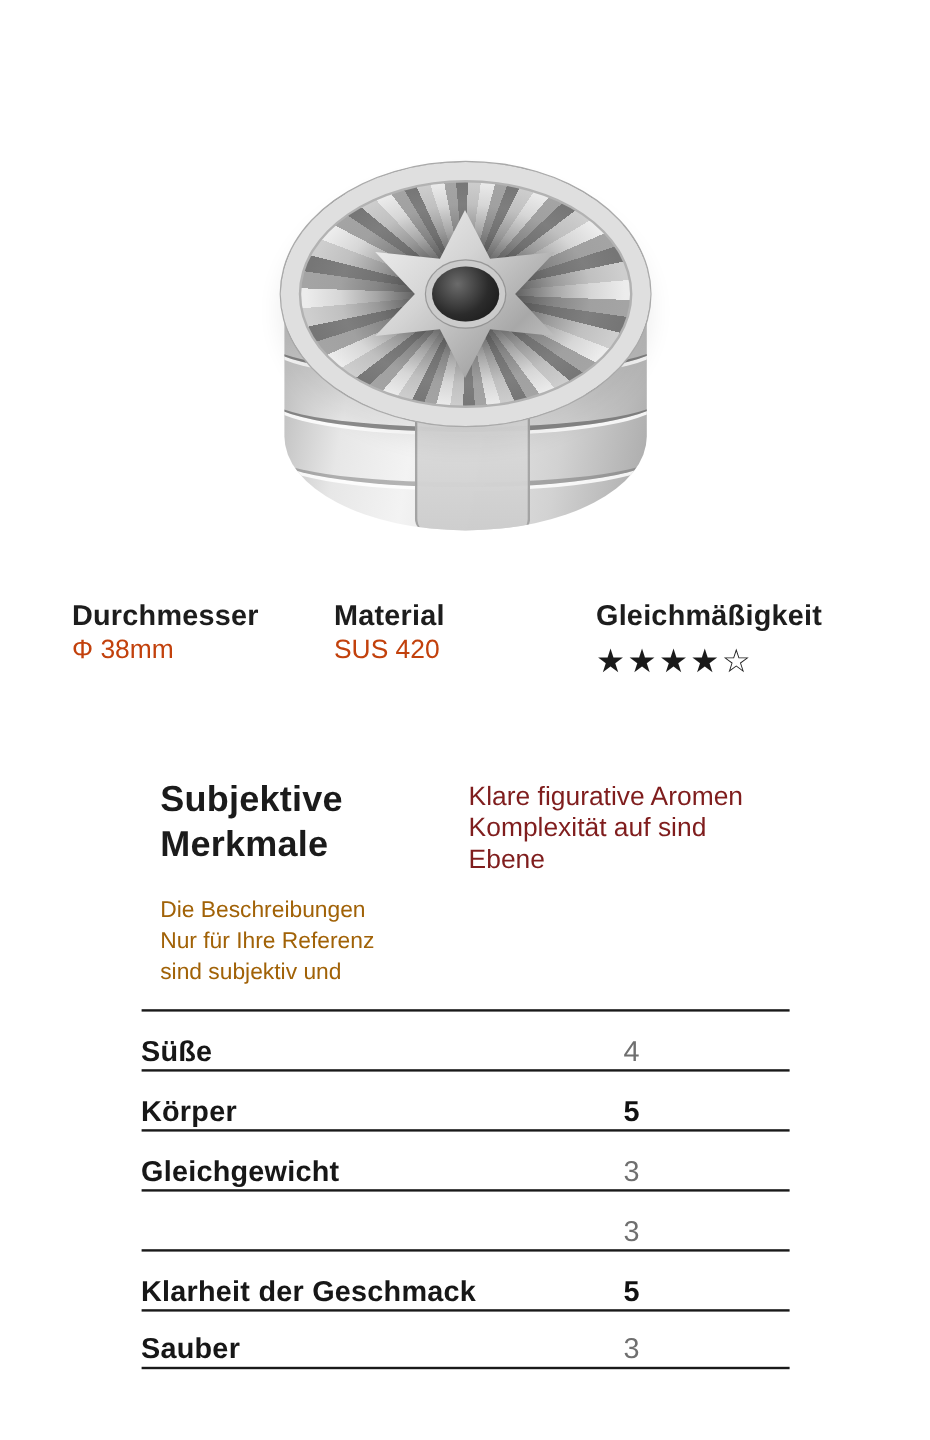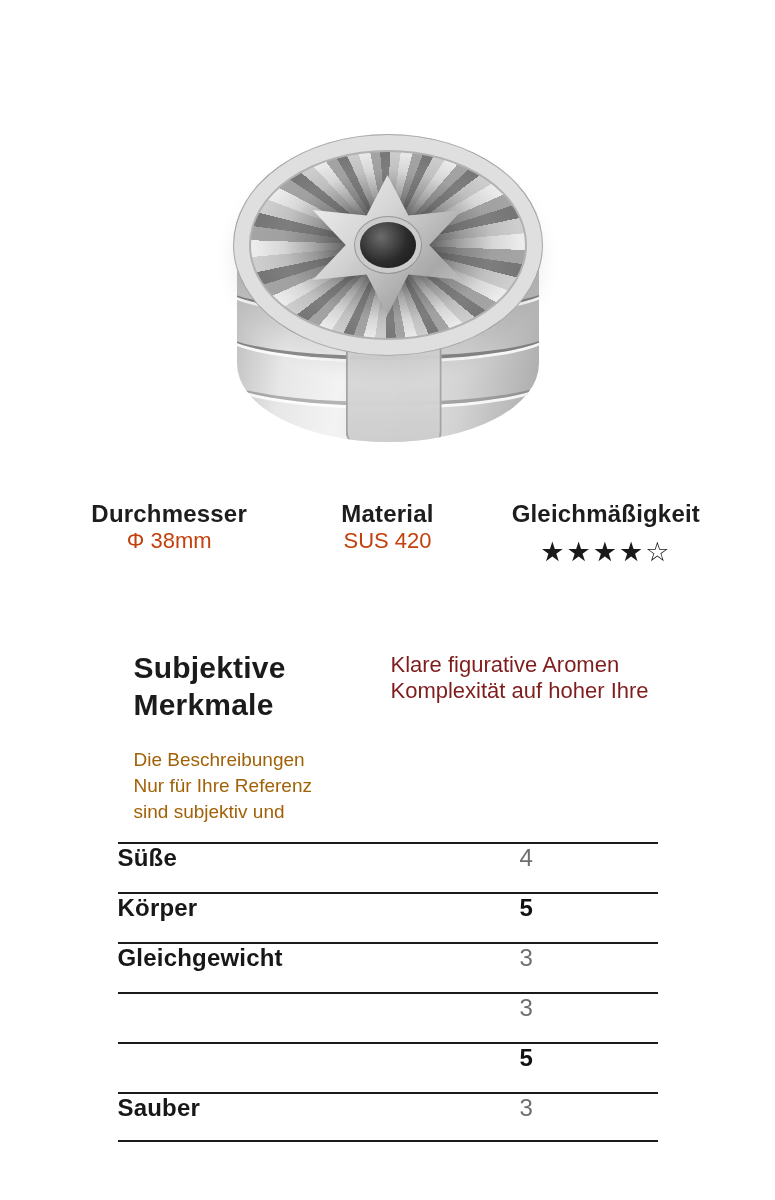--- a/index.html
+++ b/index.html
@@ -55,39 +55,39 @@
     position:absolute; left:137px; top:94px; width:56px; height:46px;
     border-radius:50%;
     background:radial-gradient(circle at 38% 32%, #6b6b6b, #2b2b2b 55%, #141414);
     box-shadow:0 0 0 5px rgba(206,206,206,.95), 0 0 0 6px rgba(138,138,138,.8);
   }
 
   
   .specs {
     display:flex; width:655px; margin:54px auto 0;
   }
-  .spec { flex:1; text-align:center; }
+  .spec { flex:1; }
   .spec-label { font-size:24px; font-weight:bold; color:#1d1d1d; letter-spacing:.2px; }
   .spec-value { font-size:22px; color:#c2410c; }
   .spec-stars { margin-top:8px; font-size:27px; letter-spacing:2px; color:#1a1a1a; white-space:nowrap; }
   .spec-stars .star-empty { color:#1a1a1a; }
 
   
   .subjective { display:flex; width:540px; margin:81px auto 0; }
   .subj-left { width:257px;margin-left:16px; }
   .subj-title { font-size:30px; font-weight:bold; line-height:37px; color:#1b1b1b; letter-spacing:.2px; }
   .subj-disclaimer { margin-top:24px; font-size:19px; line-height:26px; color:#a16207; }
   .subj-right { flex:1; padding-top:3px; }
   .subj-summary { font-size:22px; line-height:26px; color:#7f1d1d; }
 
   
   .attr-table { width:540px; margin:17px auto 0; }
   .attr-row {
     position:relative; height:50px;
-    display:flex; align-items:flex-start;
+    display:flex; align-items:flex-end;
     border-top:2px solid #1a1a1a;
   }
   .attr-row:last-child { border-bottom:2px solid #1a1a1a; }
   .attr-label { font-size:24px; font-weight:bold; color:#171717; letter-spacing:.2px; }
   .attr-value { position:absolute; left:402px; font-size:24px; color:#6f6f6f; }
   .attr-row.em .attr-value { color:#111111; font-weight:bold; }
 </style>
 </head>
 <body>
 
@@ -123,21 +123,21 @@
     <div class="subj-title">Subjektive Merkmale</div>
     <div class="subj-disclaimer">
       <div>Die Beschreibungen</div>
       <div>Nur für Ihre Referenz</div>
       <div>sind subjektiv und</div>
     </div>
   </div>
   <div class="subj-right">
     <div class="subj-summary">
       <div>Klare figurative Aromen</div>
-      <div>Komplexität auf hoher Ihre</div>
+      <div>Komplexität auf sind Ebene</div>
     </div>
   </div>
 </div>
 
 <div class="attr-table">
   <div class="attr-row">
     <div class="attr-label">Süße</div>
     <div class="attr-value">4</div>
   </div>
   <div class="attr-row em">
@@ -145,19 +145,20 @@
     <div class="attr-value">5</div>
   </div>
   <div class="attr-row">
     <div class="attr-label">Gleichgewicht</div>
     <div class="attr-value">3</div>
   </div>
   <div class="attr-row">
     <div class="attr-value">3</div>
   </div>
   <div class="attr-row em">
+    <div class="attr-label">Klarheit der Geschmack</div>
     <div class="attr-value">5</div>
   </div>
   <div class="attr-row">
     <div class="attr-label">Sauber</div>
     <div class="attr-value">3</div>
   </div>
 </div>
 
 </body></html>

